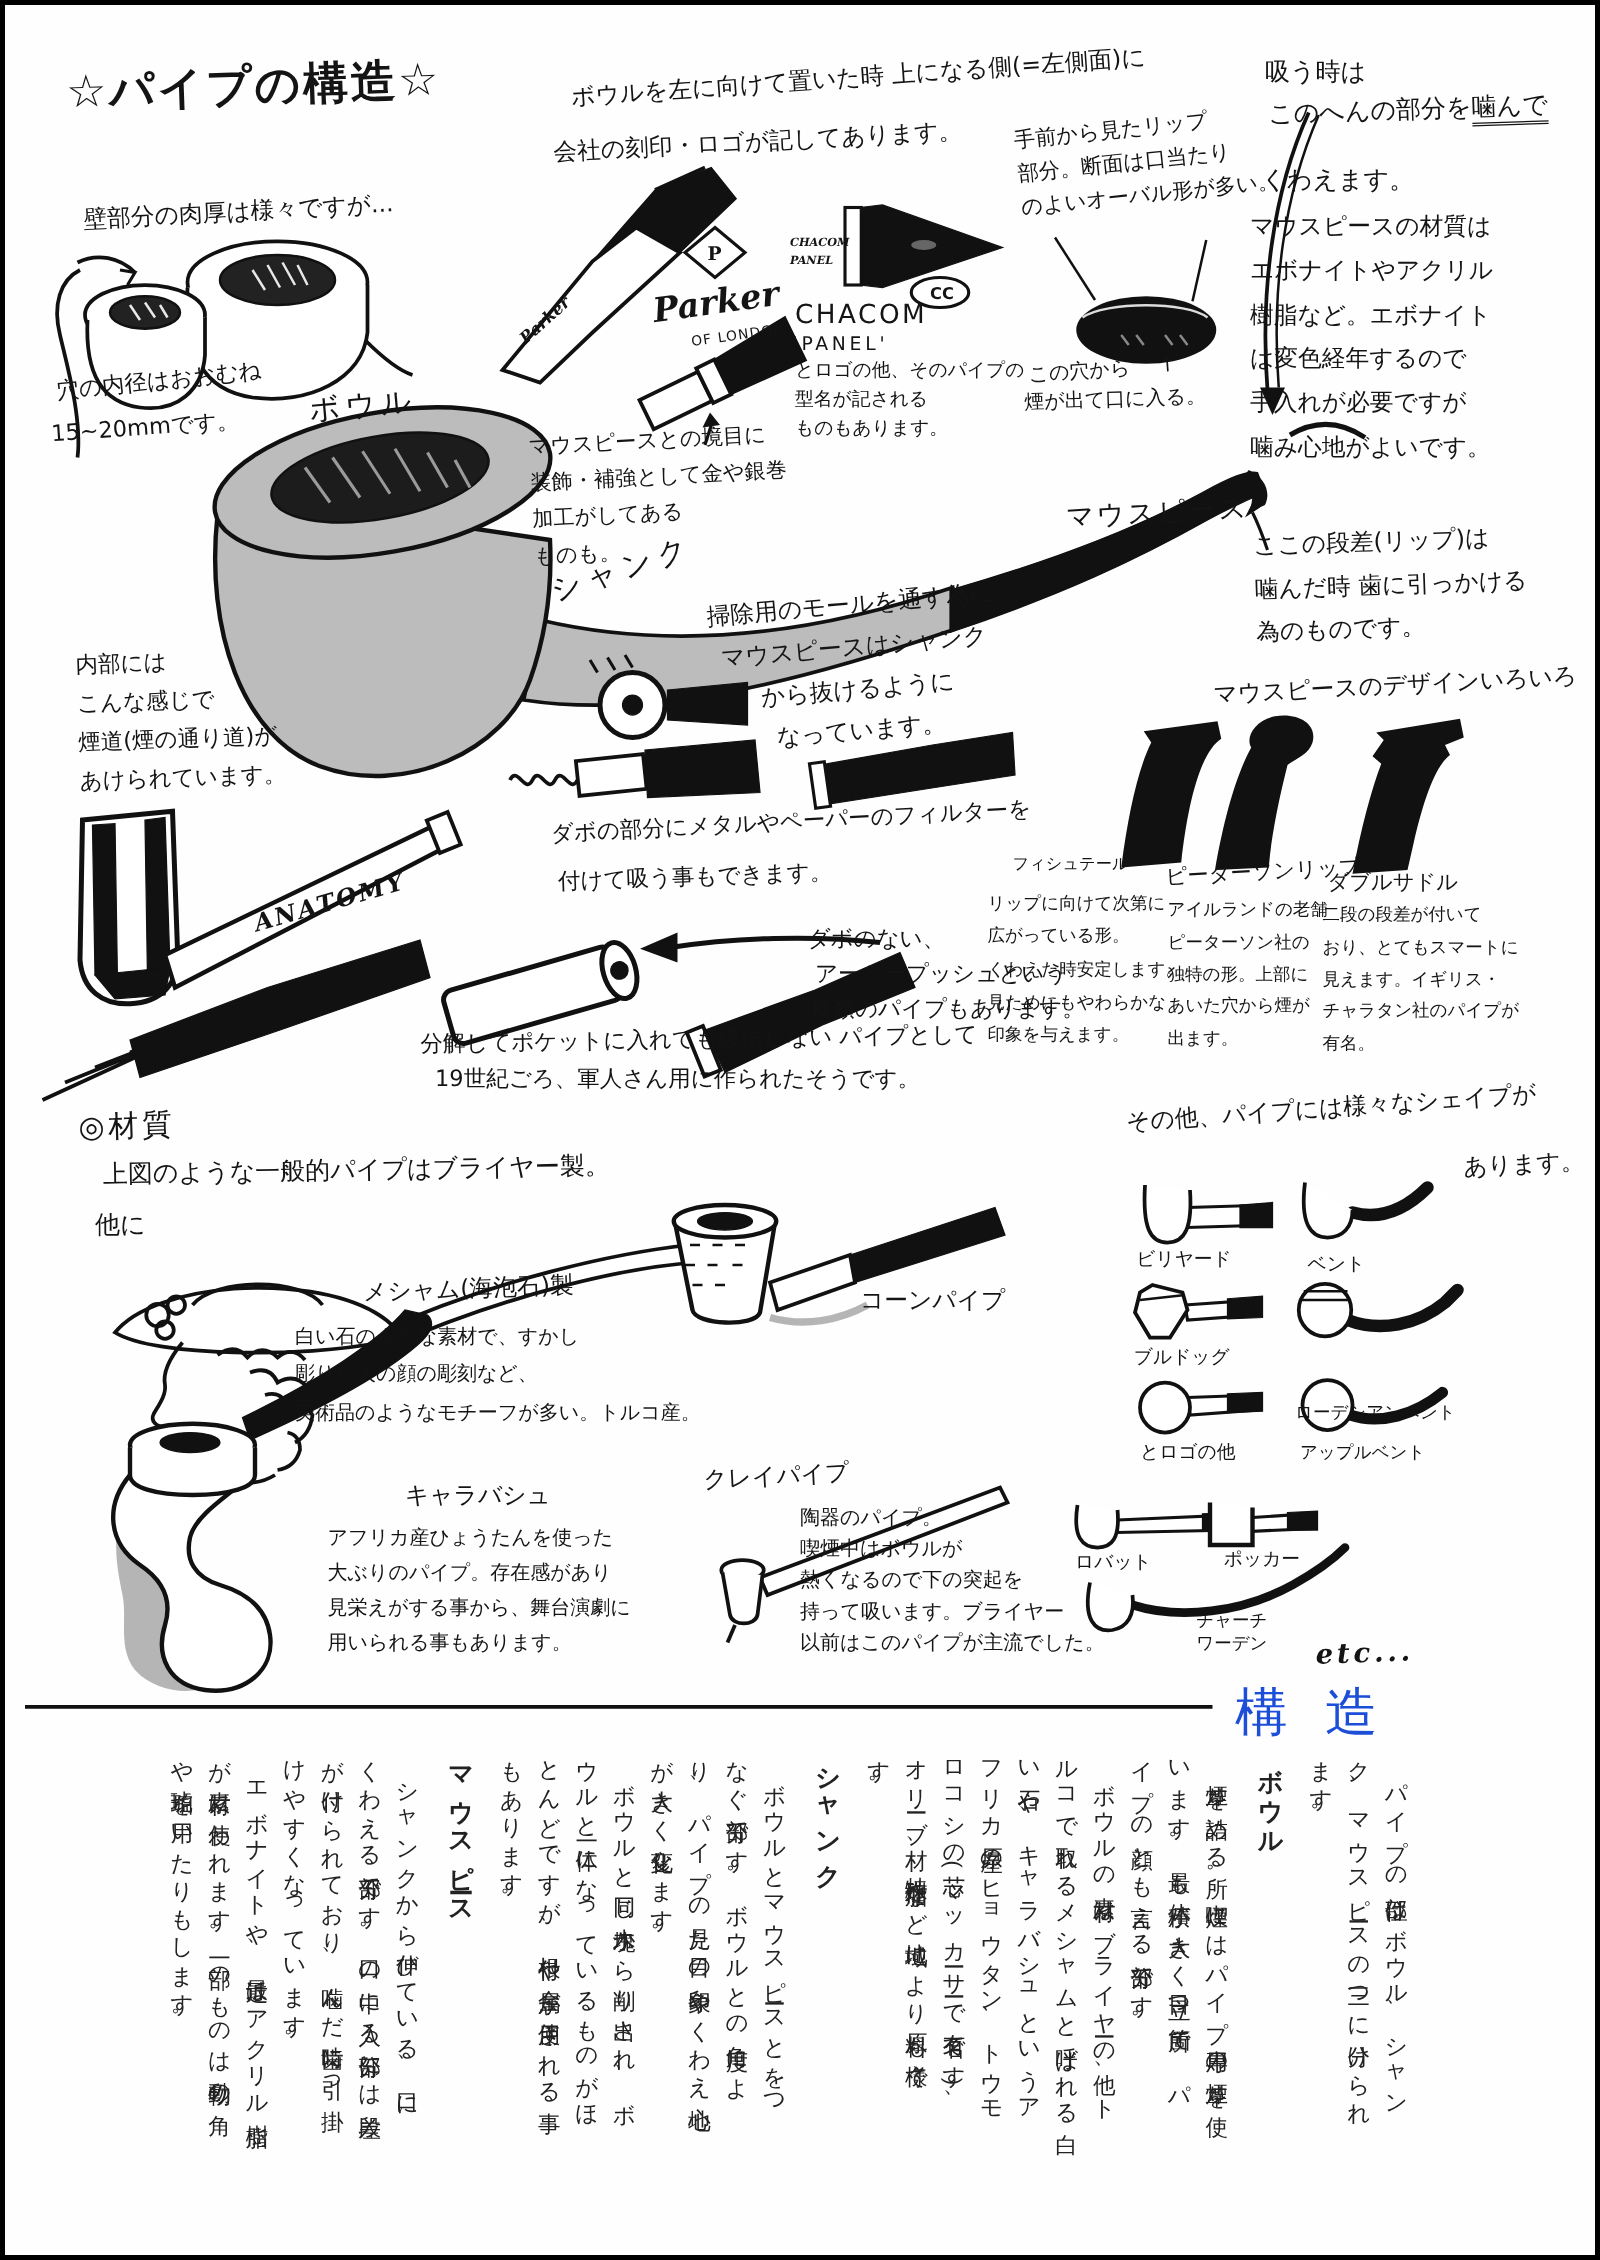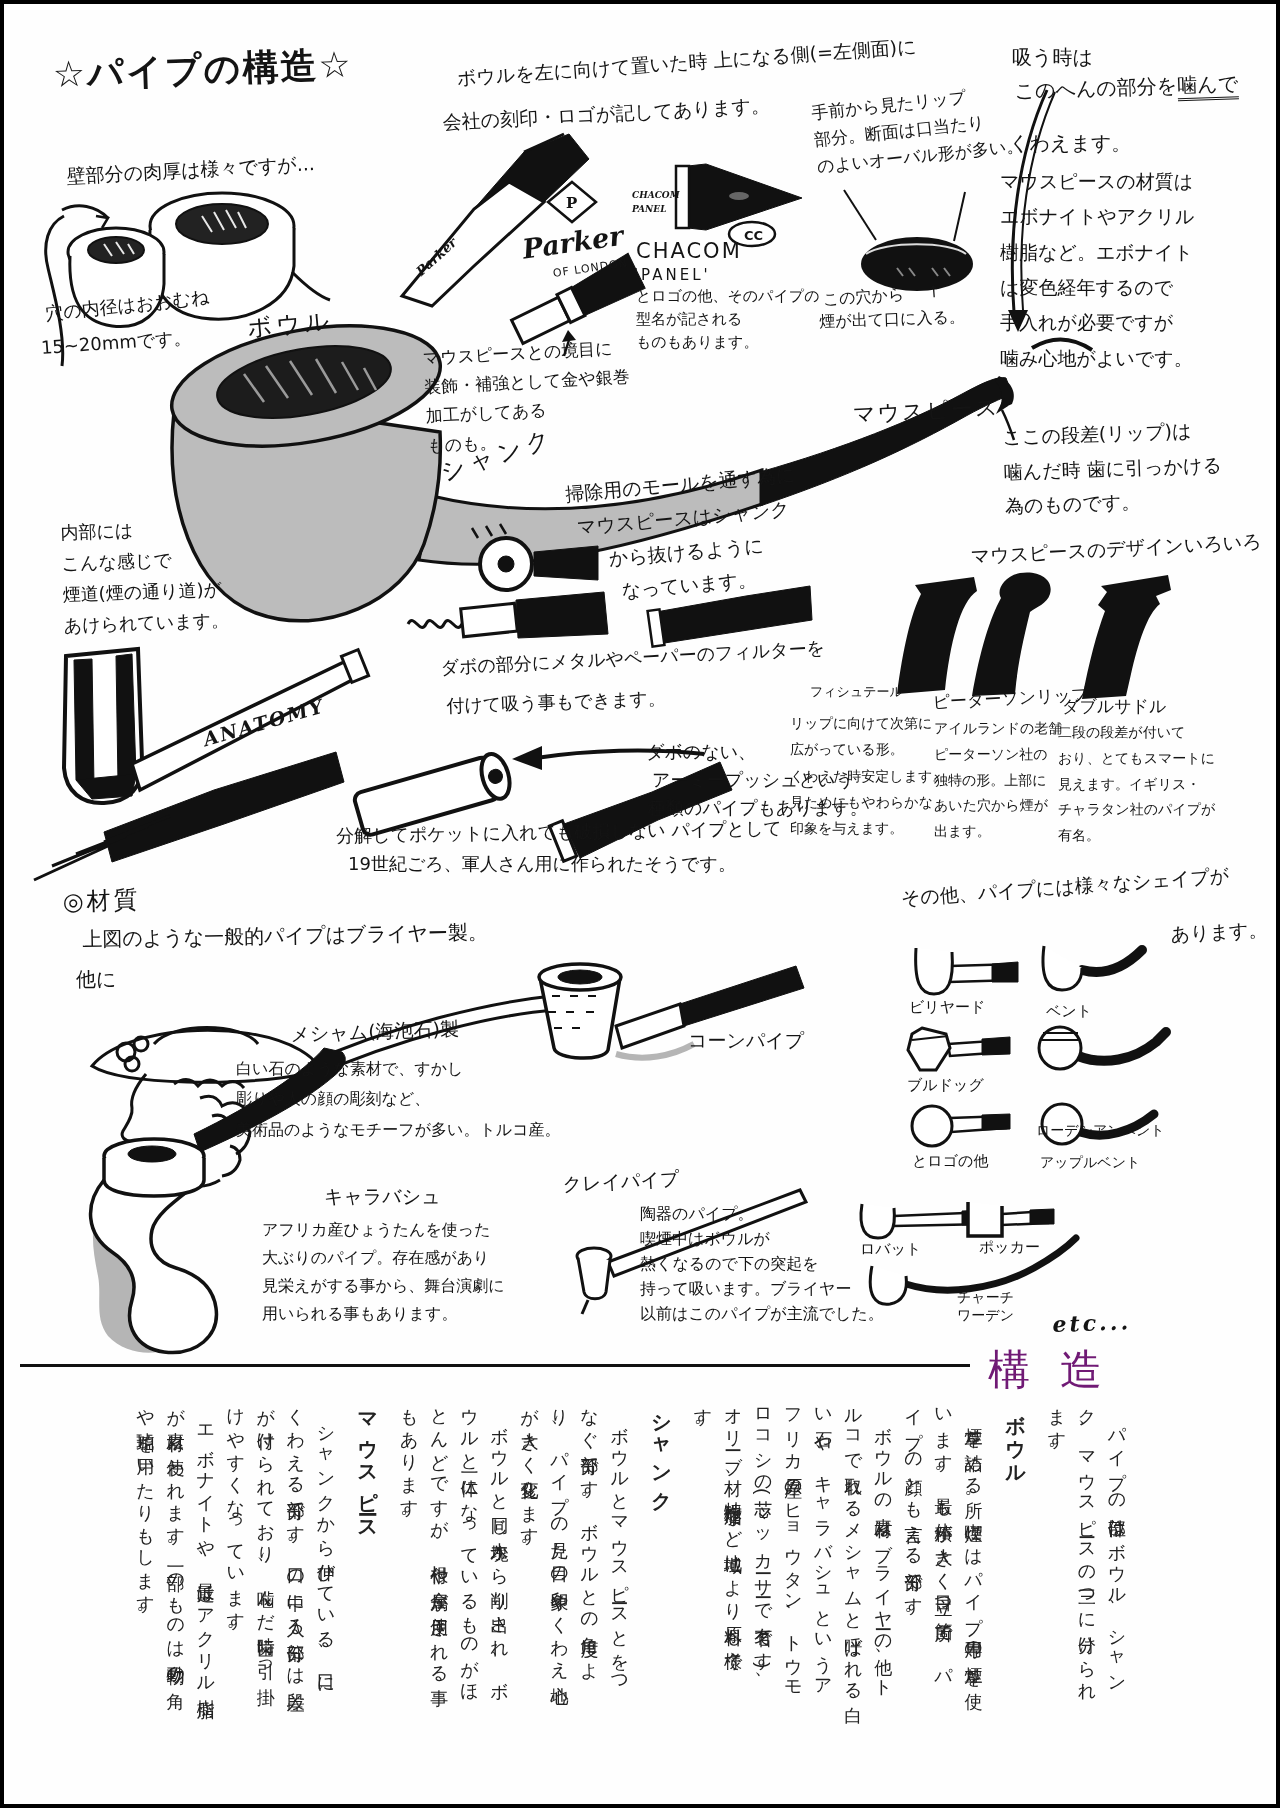--- a/index.html
+++ b/index.html
@@ -8,21 +8,21 @@
           overflow:hidden; font-family:"DejaVu Sans",sans-serif; }
   svg.art { position:absolute; left:0; top:0; }
   .t { position:absolute; color:#141414; line-height:1.5; white-space:nowrap;
        transform-origin:left top; font-family:"DejaVu Sans",sans-serif; }
   .pre { white-space:pre-line; }
   .script { font-family:"DejaVu Serif",serif; font-style:italic; font-weight:bold; }
   .serif { font-family:"DejaVu Serif",serif; }
   .ul2 { border-bottom:3px double #141414; padding-bottom:1px; }
   .sep { position:absolute; left:16px; top:1360px; width:950px; height:3px; background:#111; }
   .heading { position:absolute; left:984px; top:1338px; font-size:42px; letter-spacing:30px;
-             color:#701a75; font-family:"DejaVu Serif",serif; }
+             color:#1d4ed8; font-family:"DejaVu Serif",serif; }
   .article { position:absolute; left:24px; top:1392px; width:1104px; height:300px;
              writing-mode:vertical-rl; text-orientation:mixed; color:#222;
              font-family:"Liberation Sans",sans-serif; font-size:18px; line-height:1.67;
              letter-spacing:2px; }
   .article p { margin:0; text-indent:1em; }
   .article h3 { margin:4px 10px; font-size:20px; font-weight:bold; letter-spacing:3px; }
 </style>
 </head>
 <body>
 

